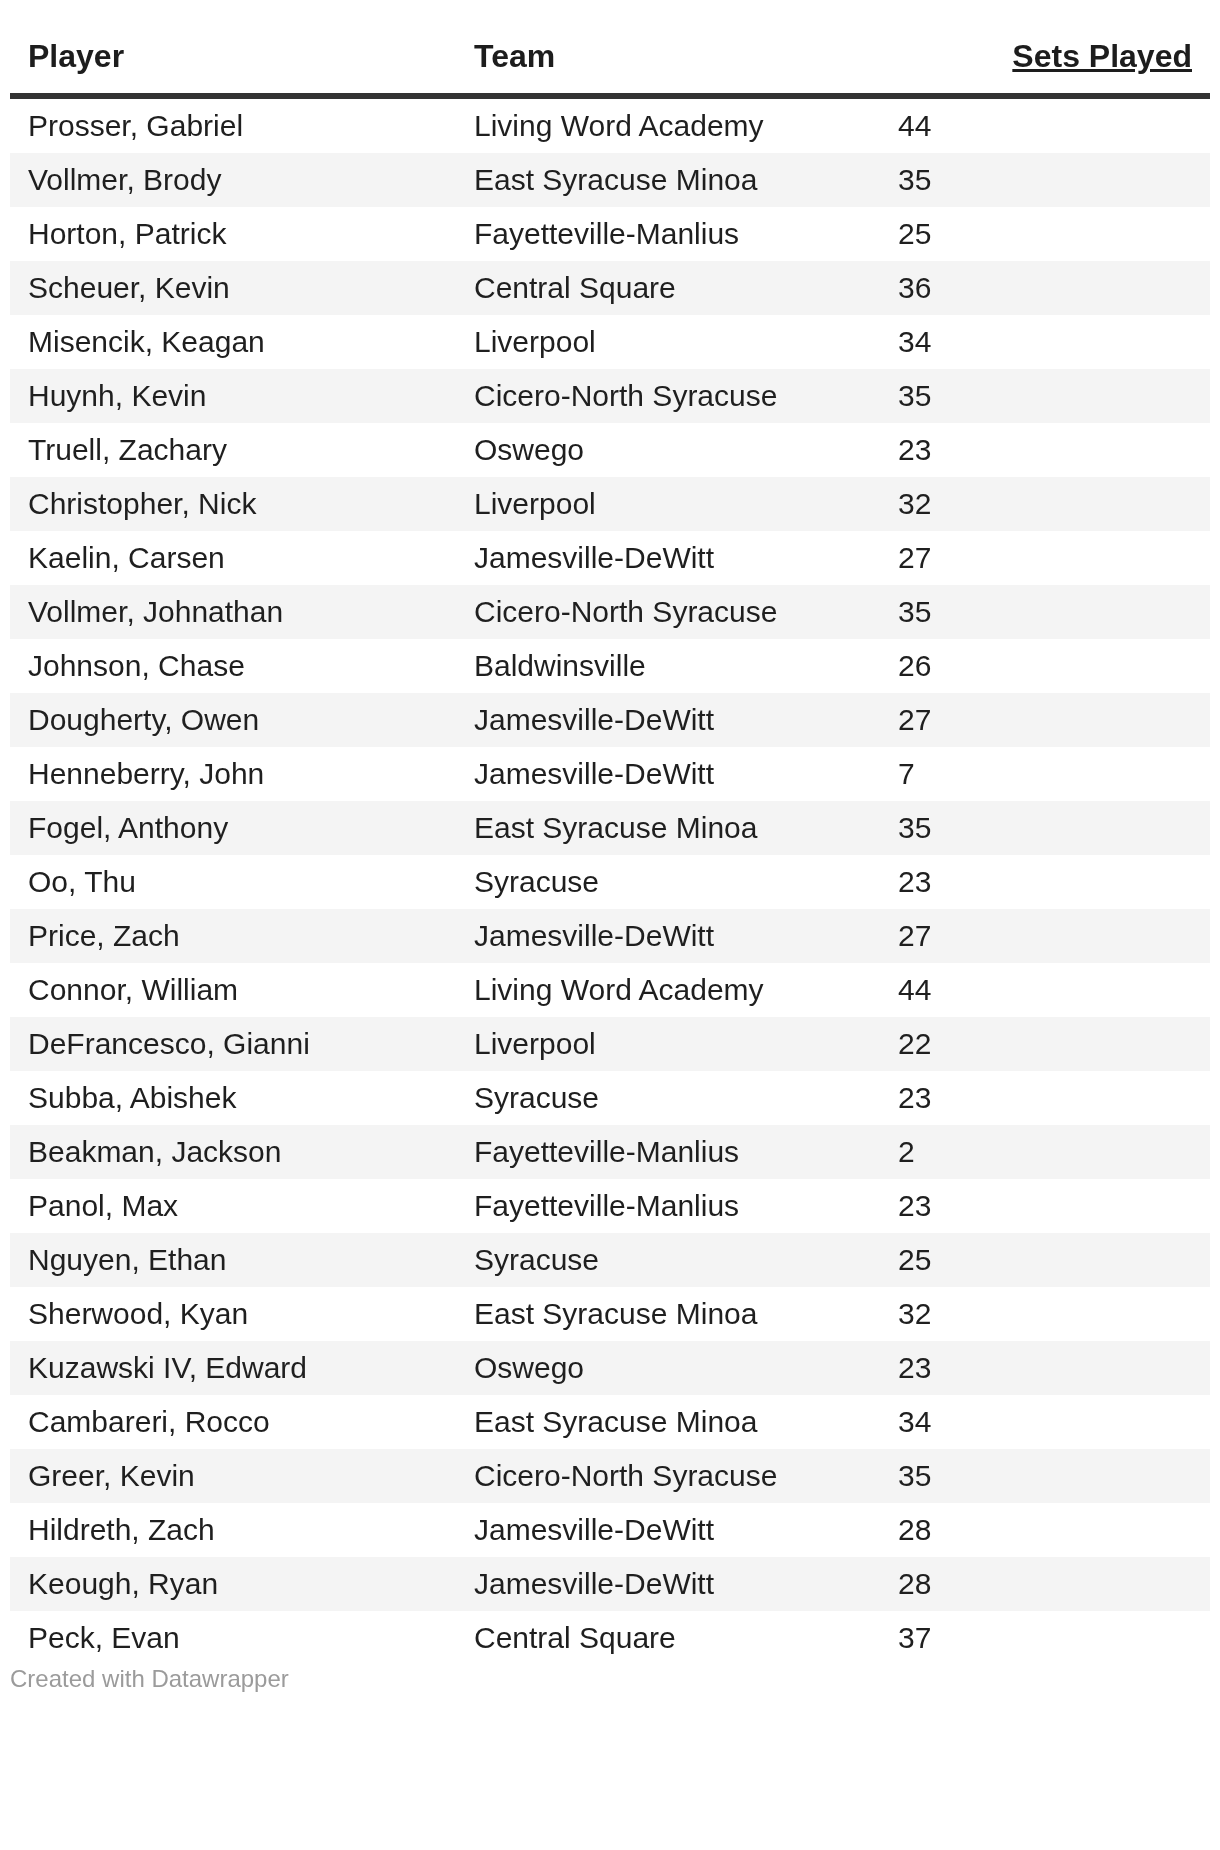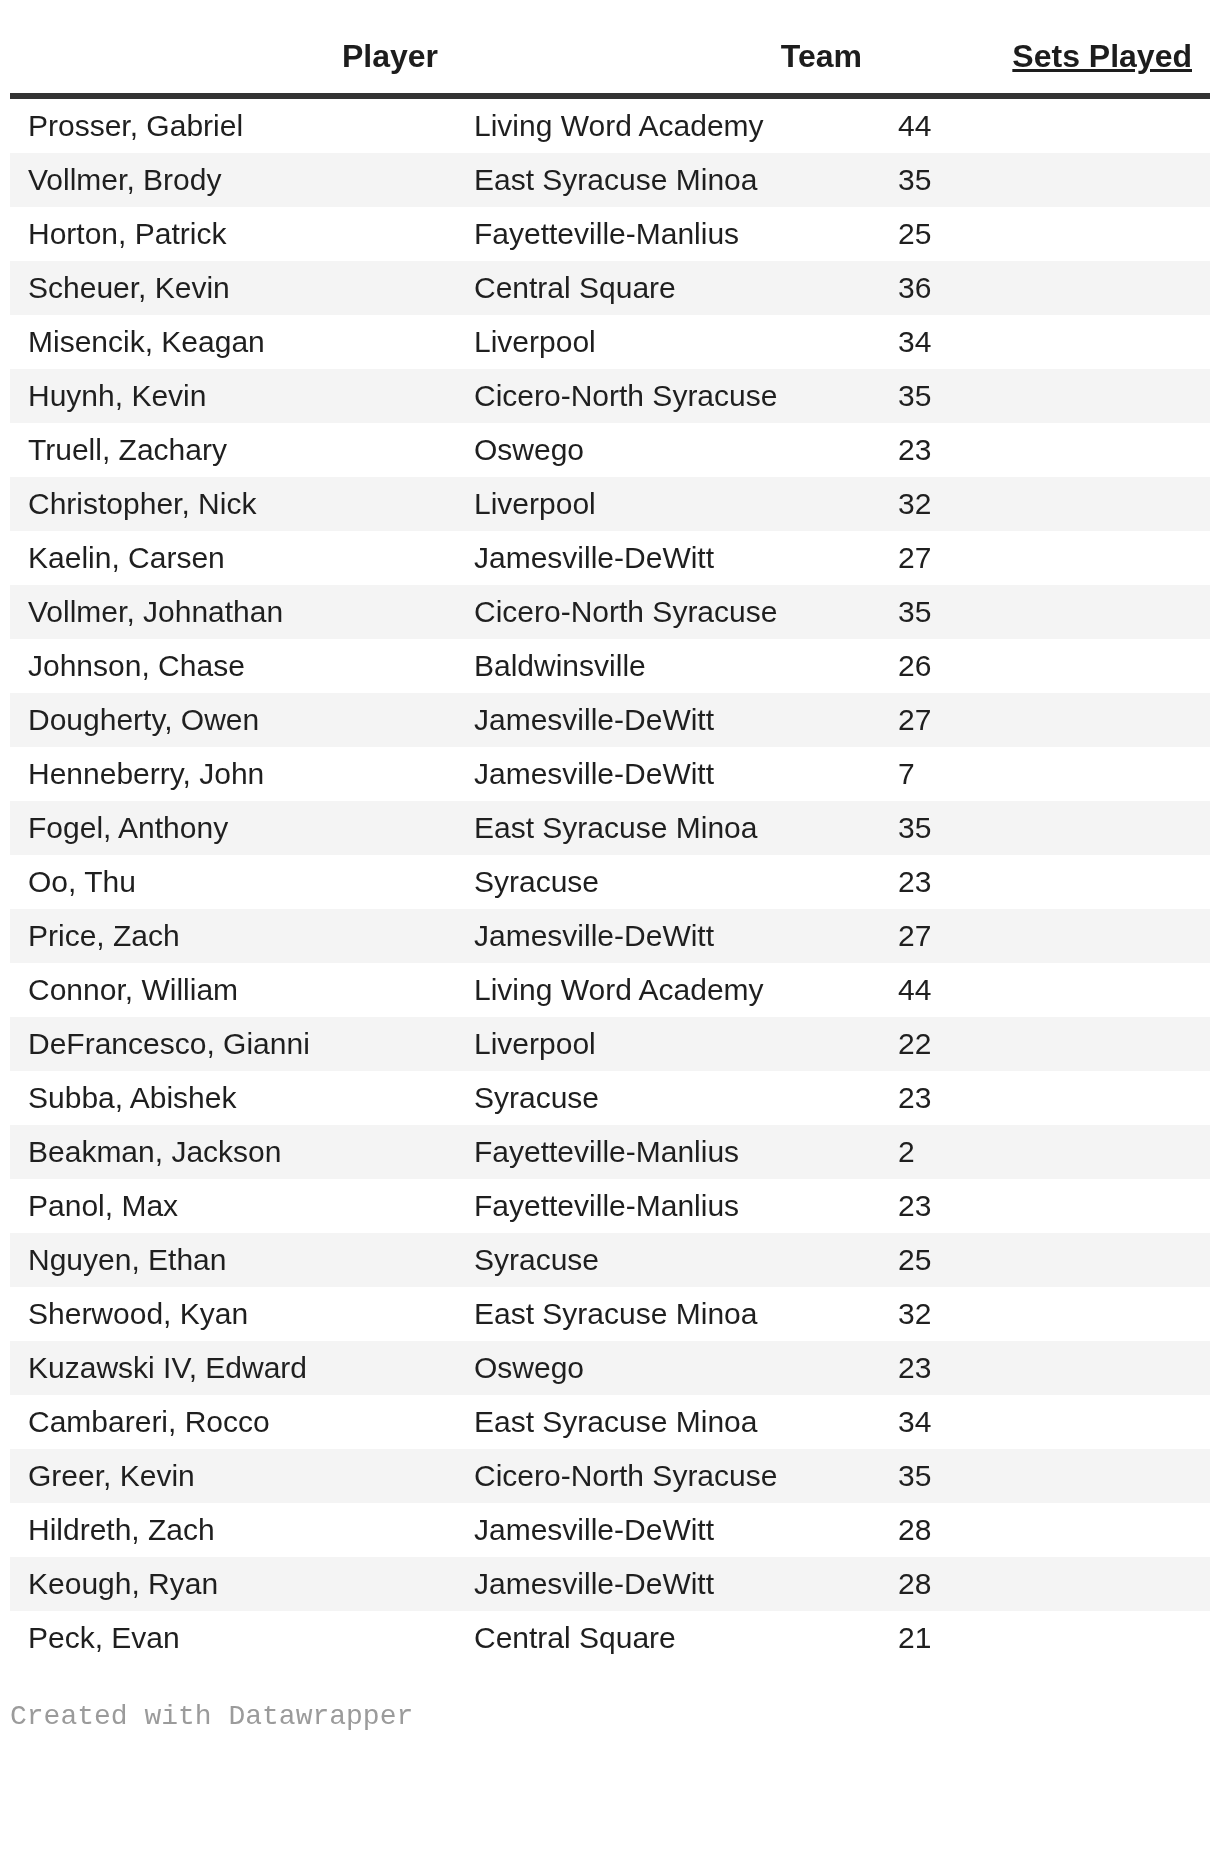--- a/index.html
+++ b/index.html
@@ -21,43 +21,41 @@
     width: 1200px;
   }
   col.c-player { width: 446px; }
   col.c-team   { width: 424px; }
   col.c-sets   { width: 330px; }
 
   thead th {
     font-size: 32px;
     font-weight: bold;
     color: #1d1d1d;
-    text-align: right;
+    text-align: left;
     padding: 12px 18px 18px 18px;
     border-bottom: 6px solid #333333;
     white-space: nowrap;
   }
   thead th.num { text-align: right; text-decoration: underline; }
 
   tbody td {
     font-size: 30px;
     color: #1f1f1f;
     height: 54px;
     padding: 0 18px;
     white-space: nowrap;
     overflow: hidden;
   }
   tbody td.num { text-align: left; }
   tbody tr:nth-child(even) { background: #f4f4f4; }
 
   .footer {
-    margin-top: 36px;
-    font-size: 28px;
+    font-size: 24px;
     color: #9b9b9b;
-    font-family: Liberation Mono, monospace;
   }
   .footer a {
     color: #9b9b9b;
     text-decoration: none;
   }
 </style>
 </head>
 <body>
 
 <div class="wrap">
@@ -211,21 +209,21 @@
           <td class="num">28</td>
         </tr>
         <tr>
           <td>Keough, Ryan</td>
           <td>Jamesville-DeWitt</td>
           <td class="num">28</td>
         </tr>
         <tr>
           <td>Peck, Evan</td>
           <td>Central Square</td>
-          <td class="num">21</td>
+          <td class="num">37</td>
         </tr>
       </tbody>
   </table>
 
   <div class="footer">
     <a href="#">Created with Datawrapper</a>
   </div>
 </div>
 
 </body></html>

